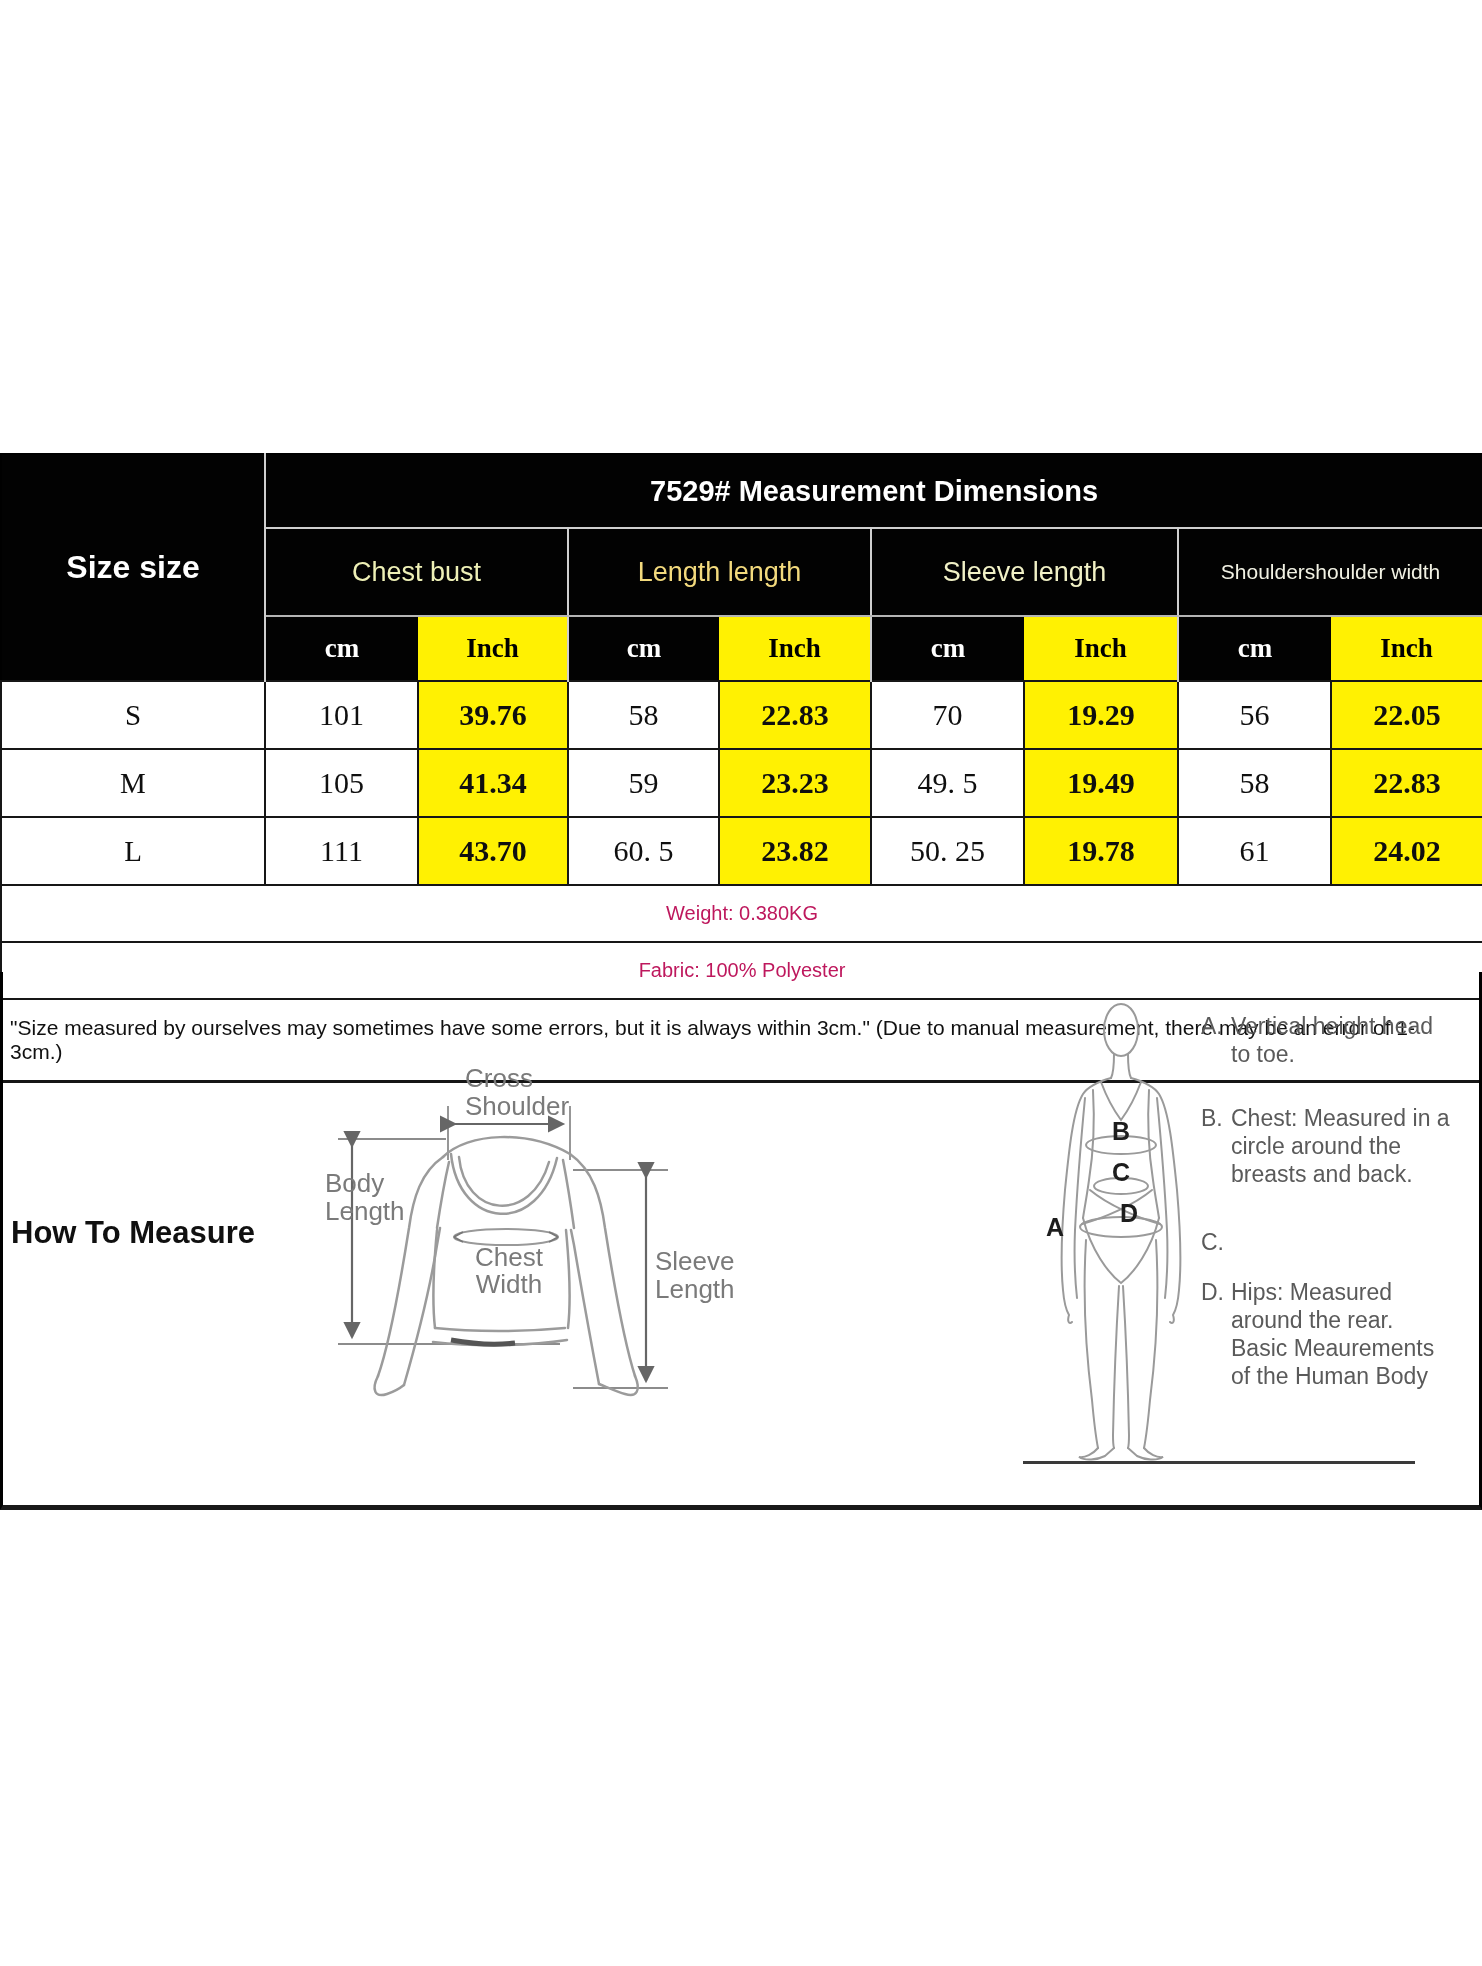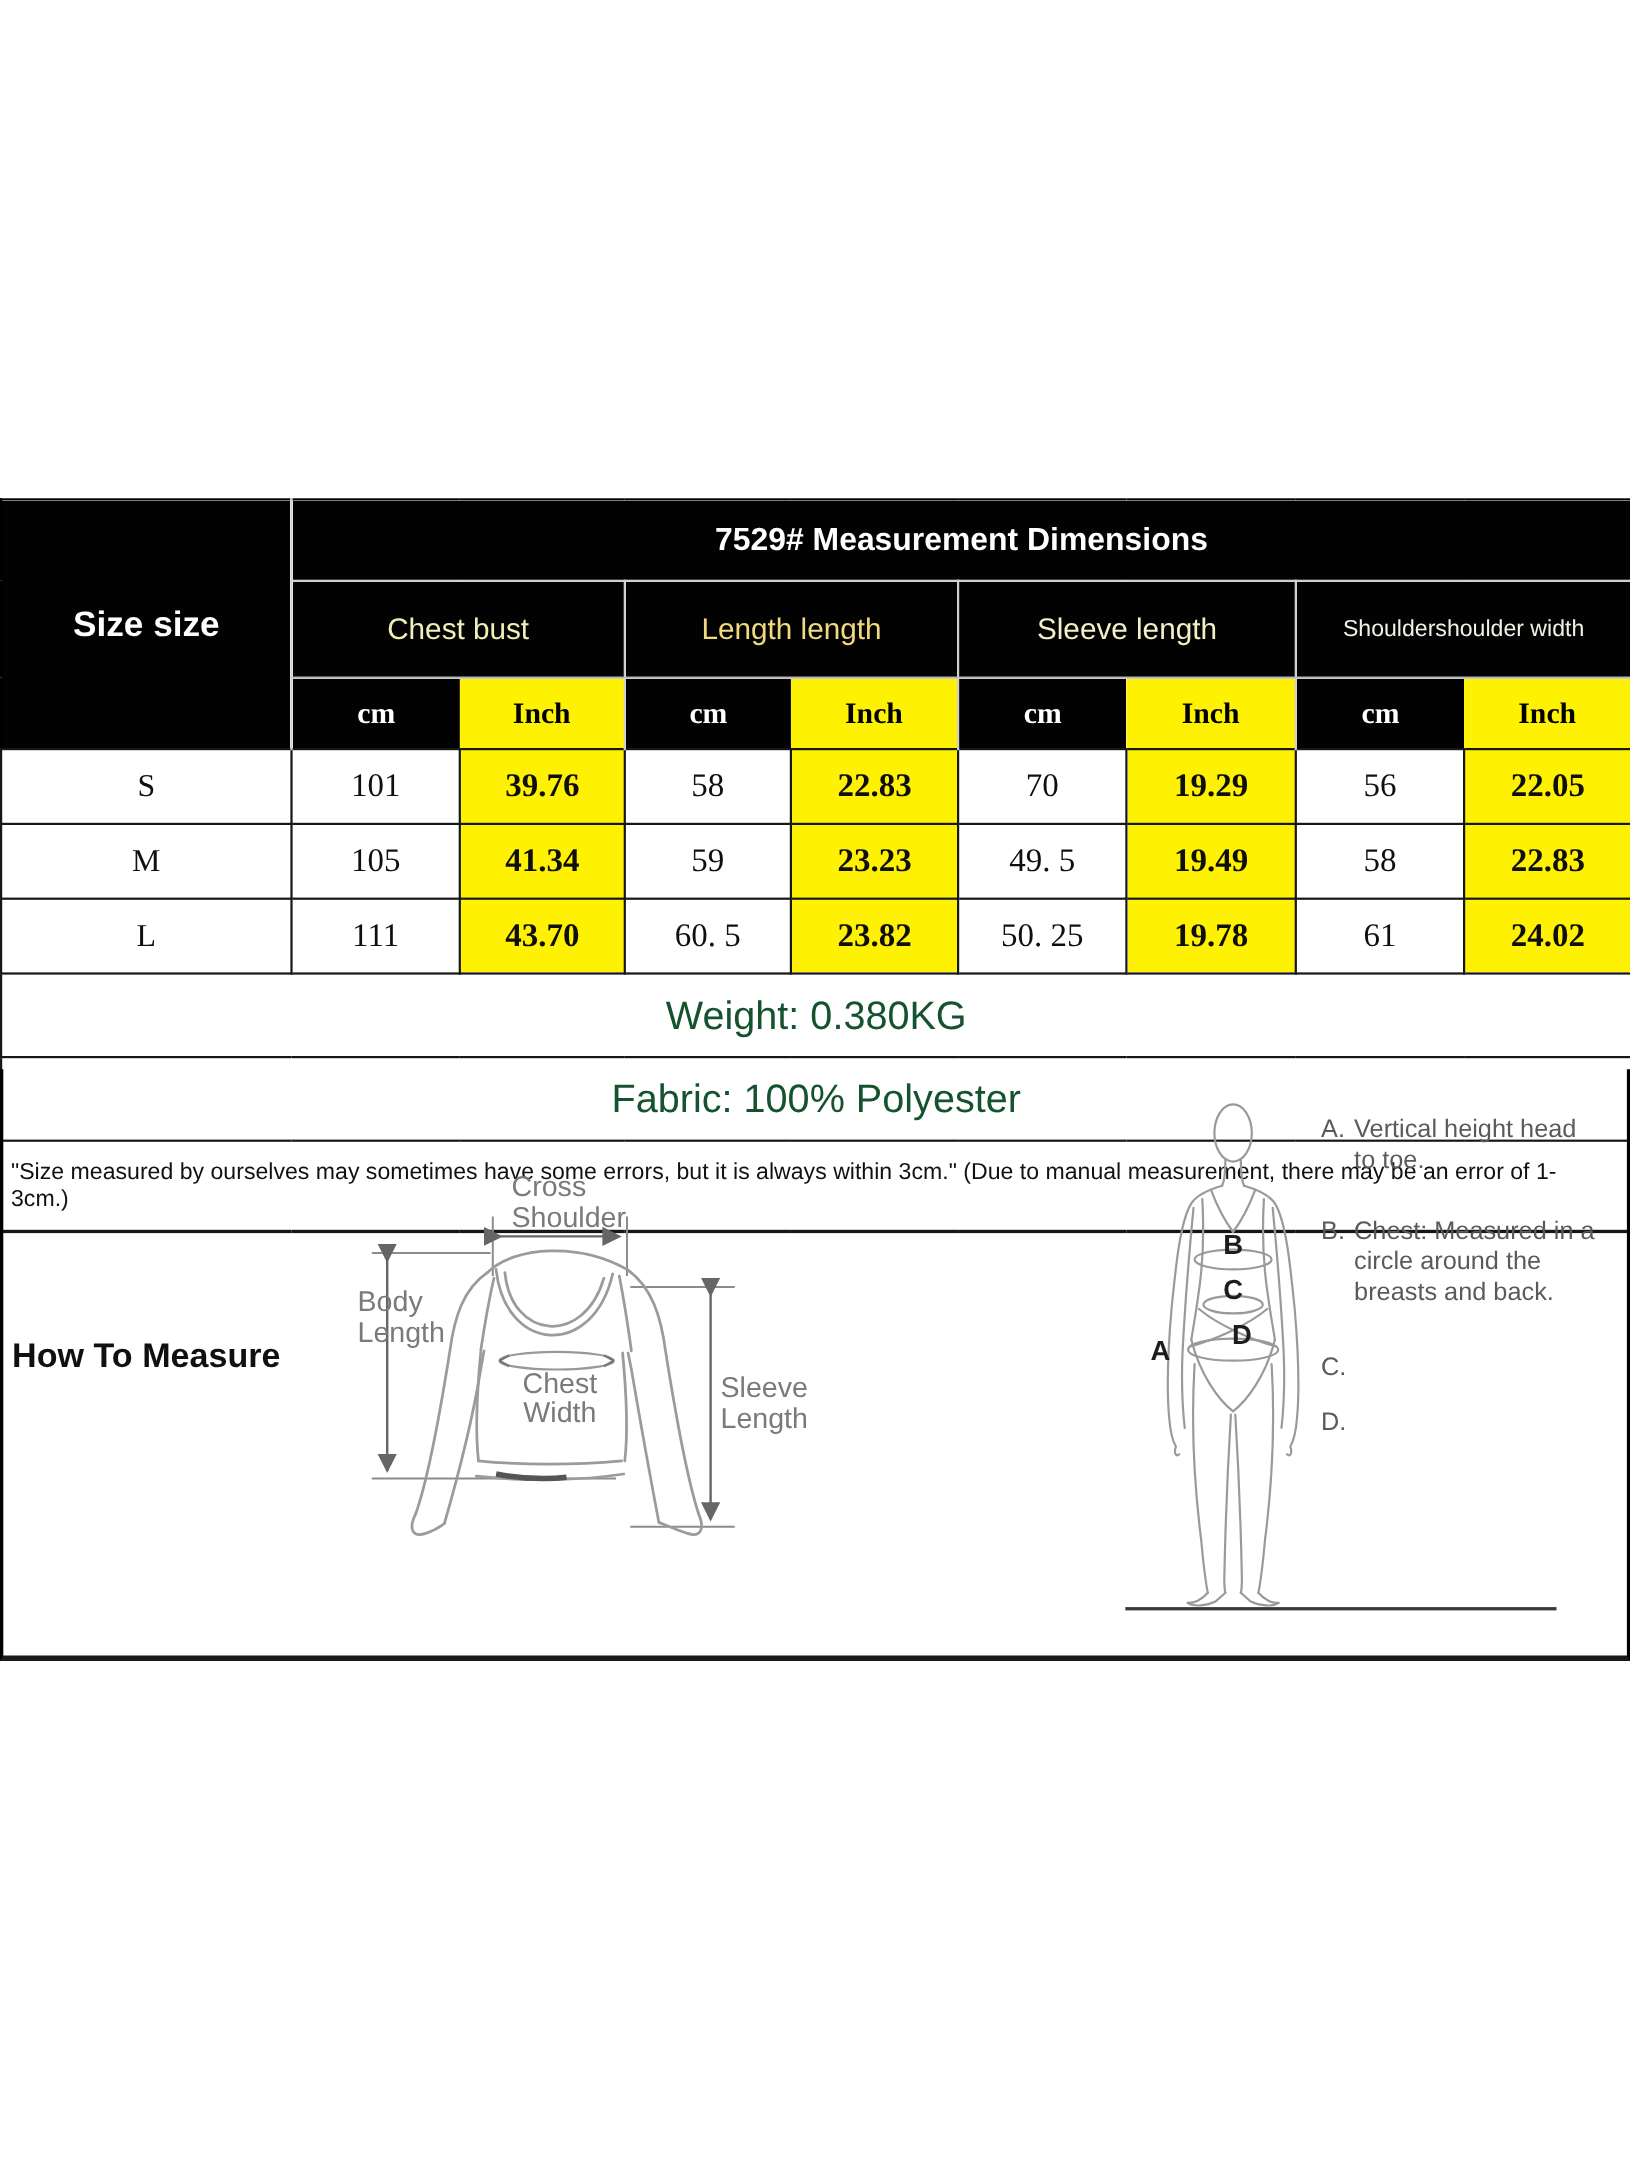--- a/index.html
+++ b/index.html
@@ -21,21 +21,21 @@
   .c-sleeve{color:#f1f1c6;}
   .c-shoulder{color:#f2f2e4;font-size:21px;}
   .unit{font-family:"Liberation Serif",serif;font-weight:bold;font-size:27px;}
   .unit-cm{background:#020202;color:#fff;}
   .unit-cm.bl{border-left:2px solid #cfcfcf;}
   .unit-inch{background:#fff102;color:#000;}
   .d{background:#fff;border:2px solid #161616;color:#0f0f0f;
      font-family:"Liberation Serif",serif;font-size:30px;}
   .d.inch{background:#fff102;font-weight:bold;}
   .d.szl{font-size:29px;}
-  .wide{background:#fff;border:2px solid #161616;font-size:36px;color:#14532d;}
+  .wide{background:#fff;border:2px solid #161616;font-size:20px;color:#be185d;}
   .disc{font-size:21px !important;text-align:left !important;padding-left:8px !important;
         border-bottom:3px solid #161616 !important;color:#111;}
 
   
   .measure-box{position:absolute;top:972px;left:0;width:1482px;height:538px;
                box-sizing:border-box;border-left:3px solid #000;border-right:3px solid #000;
                border-bottom:5px solid #191919;}
   .htm-heading{position:absolute;left:8px;top:243px;margin:0;
                font-family:Liberation Sans, sans-serif;font-weight:bold;
                font-size:31px;color:#101010;white-space:nowrap;}
@@ -243,19 +243,25 @@
           <div>Chest: Measured in a</div>
           <div>circle around the</div>
           <div>breasts and back.</div>
         </span>
       </div>
       <div class="note mC">
         <span class="pfx">C.</span>
       </div>
       <div class="note">
         <span class="pfx">D.</span>
+        <span>
+          <div>Hips: Measured</div>
+          <div>around the rear.</div>
+          <div>Basic Meaurements</div>
+          <div>of the Human Body</div>
+        </span>
       </div>
     </div>
 
     <div class="underline-rule"></div>
   </div>
 
 </div>
 
 </body></html>

